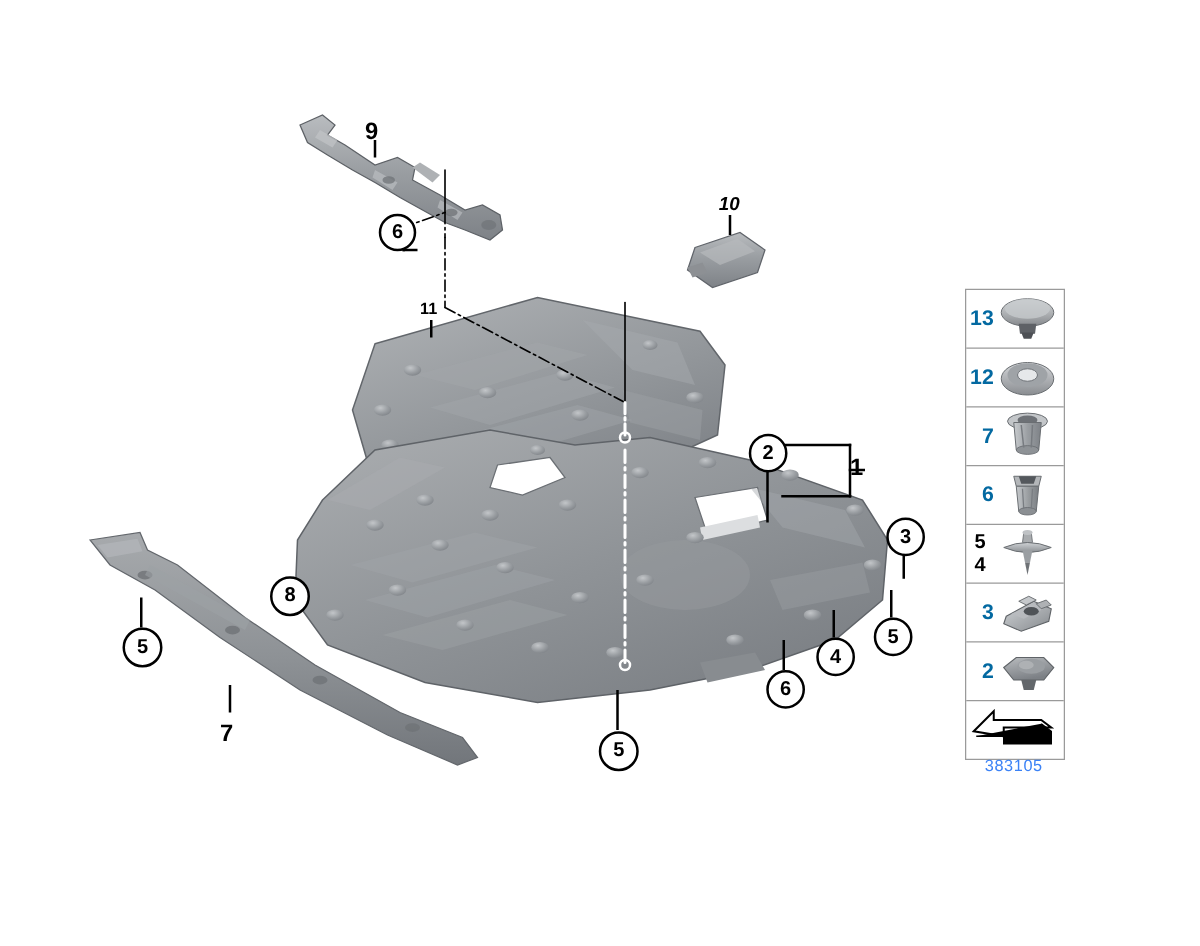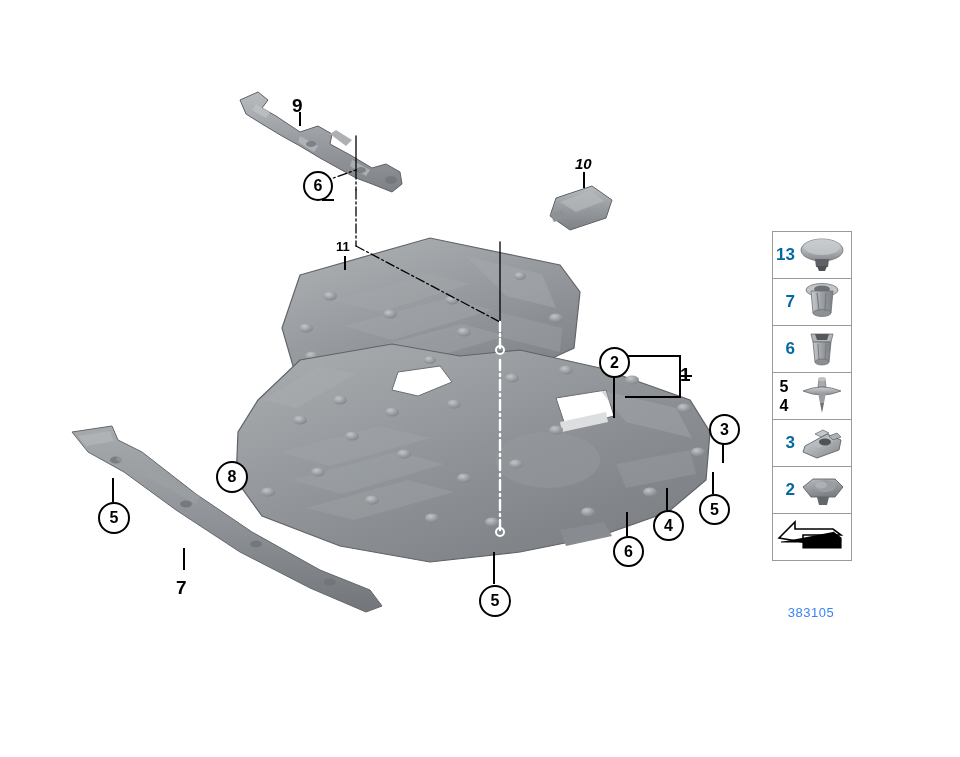--- a/index.html
+++ b/index.html
@@ -236,20 +236,37 @@
               </linearGradient>
             </defs>
           <ellipse cx="27" cy="18" rx="21" ry="11" fill="url(#f13)" stroke="#6a6e72" stroke-width=".8"></ellipse>
           <ellipse cx="27" cy="15" rx="18" ry="8" fill="#c6c9cc" opacity=".8"></ellipse>
           <path d="M20,27 L34,27 L33,35 L21,35 Z" fill="#5e6166"></path>
           <path d="M22,34 L32,34 L30,39 L24,39 Z" fill="#4d5055"></path>
         </svg>
       </div>
     </div>
 
+    <div class="lrow">
+      <div class="lnum nosel">12</div>
+      <div class="lart">
+        <svg width="54" height="44" viewBox="0 0 54 44">
+          <defs>
+              <linearGradient id="f12" x1="0" y1="0" x2="0" y2="1">
+            <stop offset="0%" stop-color="#d4d6d9"></stop>
+                <stop offset="100%" stop-color="#8a8d91"></stop>
+              </linearGradient>
+            </defs>
+          <ellipse cx="27" cy="24" rx="21" ry="13" fill="url(#f12)" stroke="#6a6e72" stroke-width=".8"></ellipse>
+          <ellipse cx="27" cy="21" rx="16" ry="9.5" fill="#9fa3a7"></ellipse>
+          <ellipse cx="27" cy="21" rx="8" ry="5" fill="#e6e8ea"></ellipse>
+          <ellipse cx="27" cy="21" rx="8" ry="5" fill="none" stroke="#71757a" stroke-width=".8"></ellipse>
+        </svg>
+      </div>
+    </div>
 
     <div class="lrow">
       <div class="lnum nosel">7</div>
       <div class="lart">
         <svg width="54" height="44" viewBox="0 0 54 44">
           <defs>
               <linearGradient id="f7" x1="0" y1="0" x2="1" y2="0">
             <stop offset="0%" stop-color="#c9cccf"></stop>
                 <stop offset="50%" stop-color="#9b9fa3"></stop>
             <stop offset="100%" stop-color="#7d8186"></stop>

